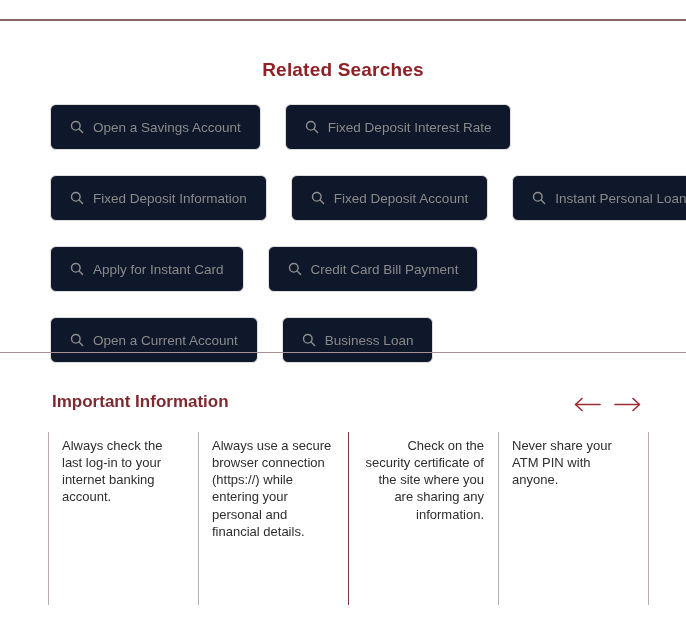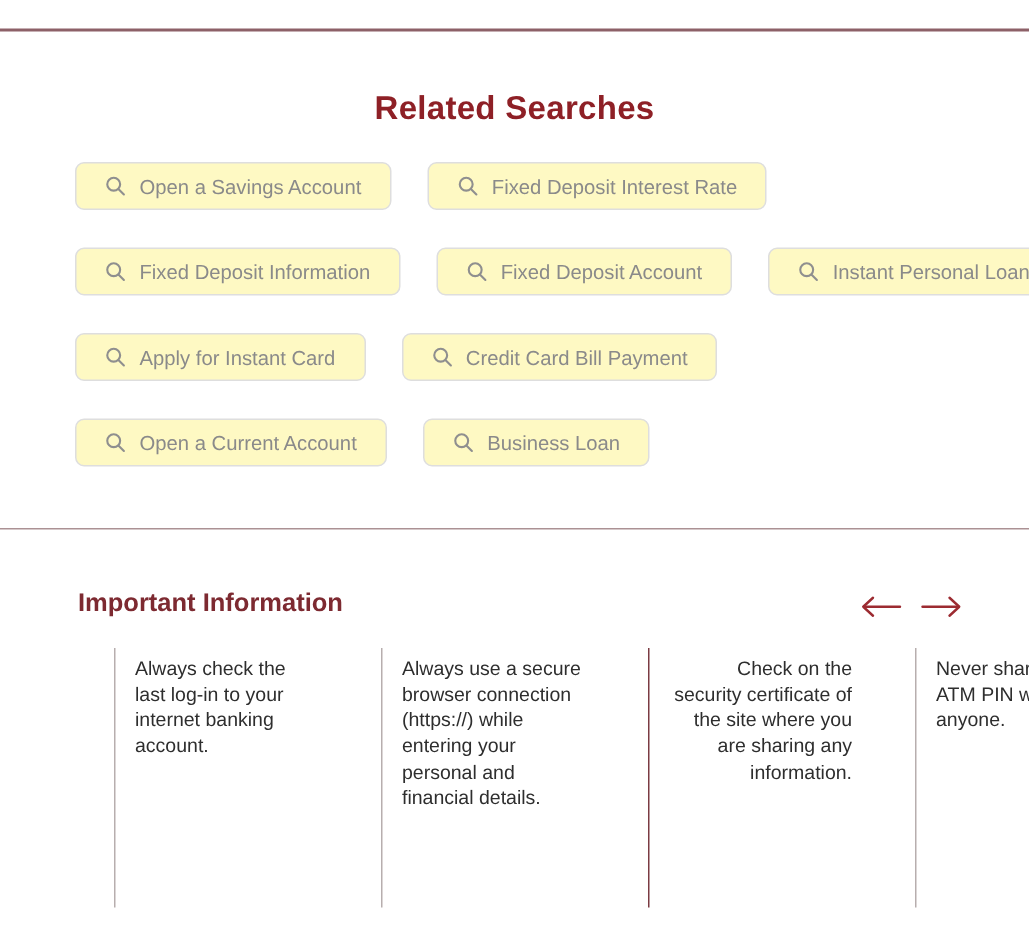--- a/index.html
+++ b/index.html
@@ -14,34 +14,34 @@
   }
   .top-rule {
     position: absolute;
     top: 19px; left: 0;
     width: 100%; height: 2px;
     background: #8d6168;
   }
   .related-title {
     margin-top: 59px;
     text-align: center;
-    font-size: 22px;
+    font-size: 19px;
     font-weight: bold;
     letter-spacing: 0.2px;
     color: #8e2026;
   }
   .chips-area { margin: 23px 30px 0 50px; }
   .chip-row { display: flex; gap: 24px; margin-bottom: 25px; }
   .chip {
     display: inline-flex;
     align-items: center;
     gap: 9px;
-    height: 32px;
+    height: 46px;
     padding: 0 19px;
-    background: #fef9c3;
+    background: #0f172a;
     border: 1px solid #dedede;
     border-radius: 6px;
     color: #8a8a8a;
     font-size: 13.5px;
     white-space: nowrap;
     cursor: pointer;
   }
   .chip svg { flex: 0 0 auto; display: block; }
   .mid-divider {
     position: absolute;
@@ -75,21 +75,20 @@
     border-right: 1px solid #b7aeae;
   }
   .card {
     width: 150px;
     min-height: 173px;
     border-left: 1px solid #b7aeae;
     padding: 5px 14px 0 13px;
     font-size: 13px;
     line-height: 1.32;
     color: #2e2e2e;
-    margin-left: 28px;
   }
   .card.accent-border { border-left-color: #7b3b42; text-align: right; }
 </style>
 </head>
 <body>
 
 <div class="page">
 
   <div class="top-rule"></div>
 

